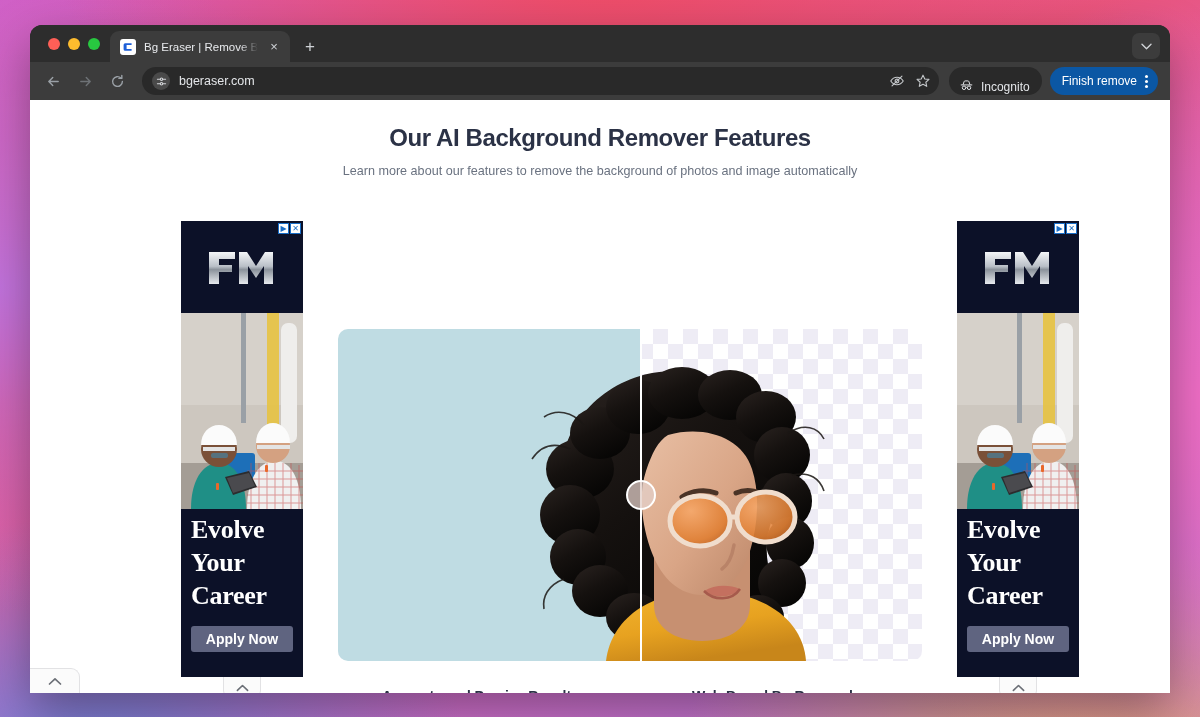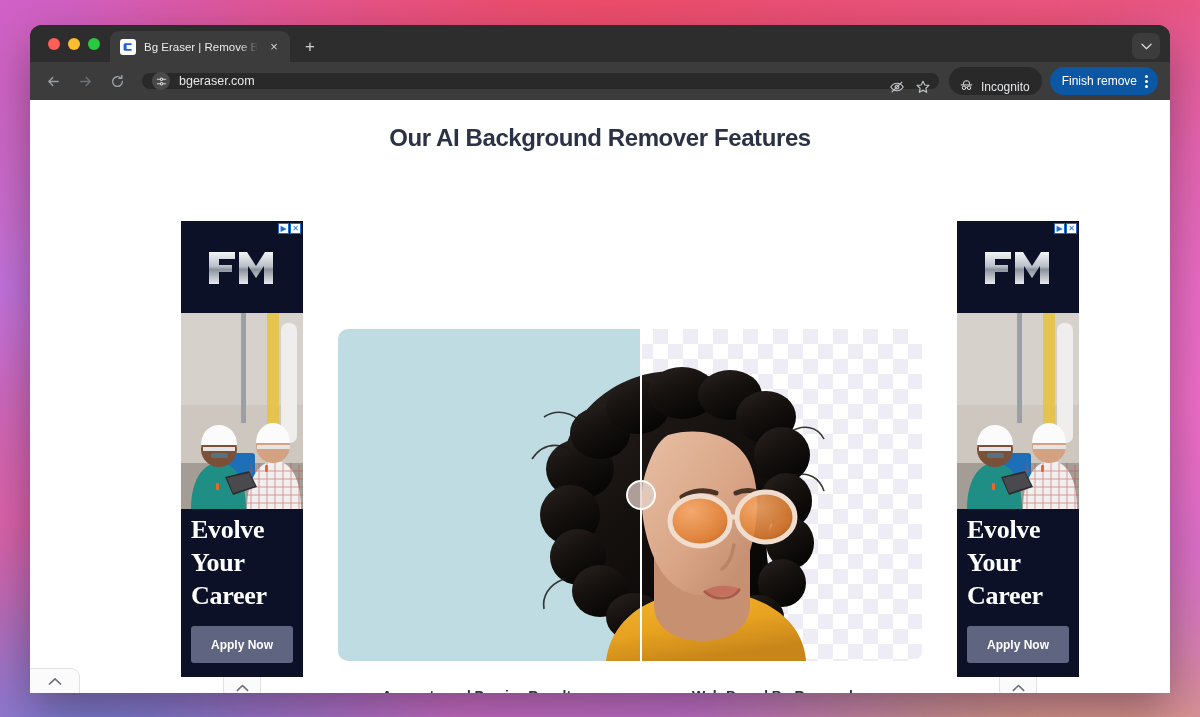--- a/index.html
+++ b/index.html
@@ -107,21 +107,21 @@
     gap: 2px;
   }
   .nav-btn {
     width: 30px; height: 30px; border-radius: 50%;
     display: flex; align-items: center; justify-content: center;
     color: #9aa0a6;
   }
   .nav-btn.disabled { color: #6e7276; }
   .omnibox {
     flex: 1 1 auto;
-    height: 16px;
+    height: 28px;
     background: #292929;
     border-radius: 14px;
     display: flex; align-items: center;
     padding: 0 10px;
     gap: 9px;
     margin: 0 8px;
     position: relative;
   }
   .omnibox-icon {
     width: 18px; height: 18px; border-radius: 50%;
@@ -270,25 +270,25 @@
   .ad-copy { padding: 4px 10px 0 10px; }
   .ad-line {
     font-family: "Liberation Serif", serif;
     font-weight: bold;
     font-size: 26px; line-height: 33px;
     color: #ffffff;
     letter-spacing: -0.3px;
   }
   .ad-cta {
     margin: 14px 10px 0 10px;
-    height: 37px;
+    height: 26px;
     background: #5f6480;
     border-radius: 3px;
     display: flex; align-items: center; justify-content: center;
-    color: #ffffff; font-size: 12px; font-weight: bold;
+    color: #ffffff; font-size: 14px; font-weight: bold;
   }
   .ad-collapse {
     position: absolute;
     top: 577px;
     width: 38px; height: 22px;
     background: #fbfbfb;
     border: 1px solid #e2e2e4;
     border-top: none;
     border-radius: 0 0 9px 9px;
     display: flex; align-items: center; justify-content: center;
@@ -408,20 +408,21 @@
           <i></i>
           <i></i>
         </span>
     </div>
   </div>
 
   <div class="viewport">
 
     <div class="page-head">
       <div class="page-title">Our AI Background Remover Features</div>
+      <div class="page-sub">Learn more about our features to remove the background of photos and image automatically</div>
     </div>
 
     <div class="compare-wrap">
       <div class="checker"></div>
 
       <svg class="photo-cut" viewBox="0 0 584 332">
         <defs>
           <linearGradient id="skin" x1="0" y1="0" x2="1" y2="1">
             <stop offset="0%" stop-color="#e8bfa4"></stop>
               <stop offset="55%" stop-color="#d9a586"></stop>

